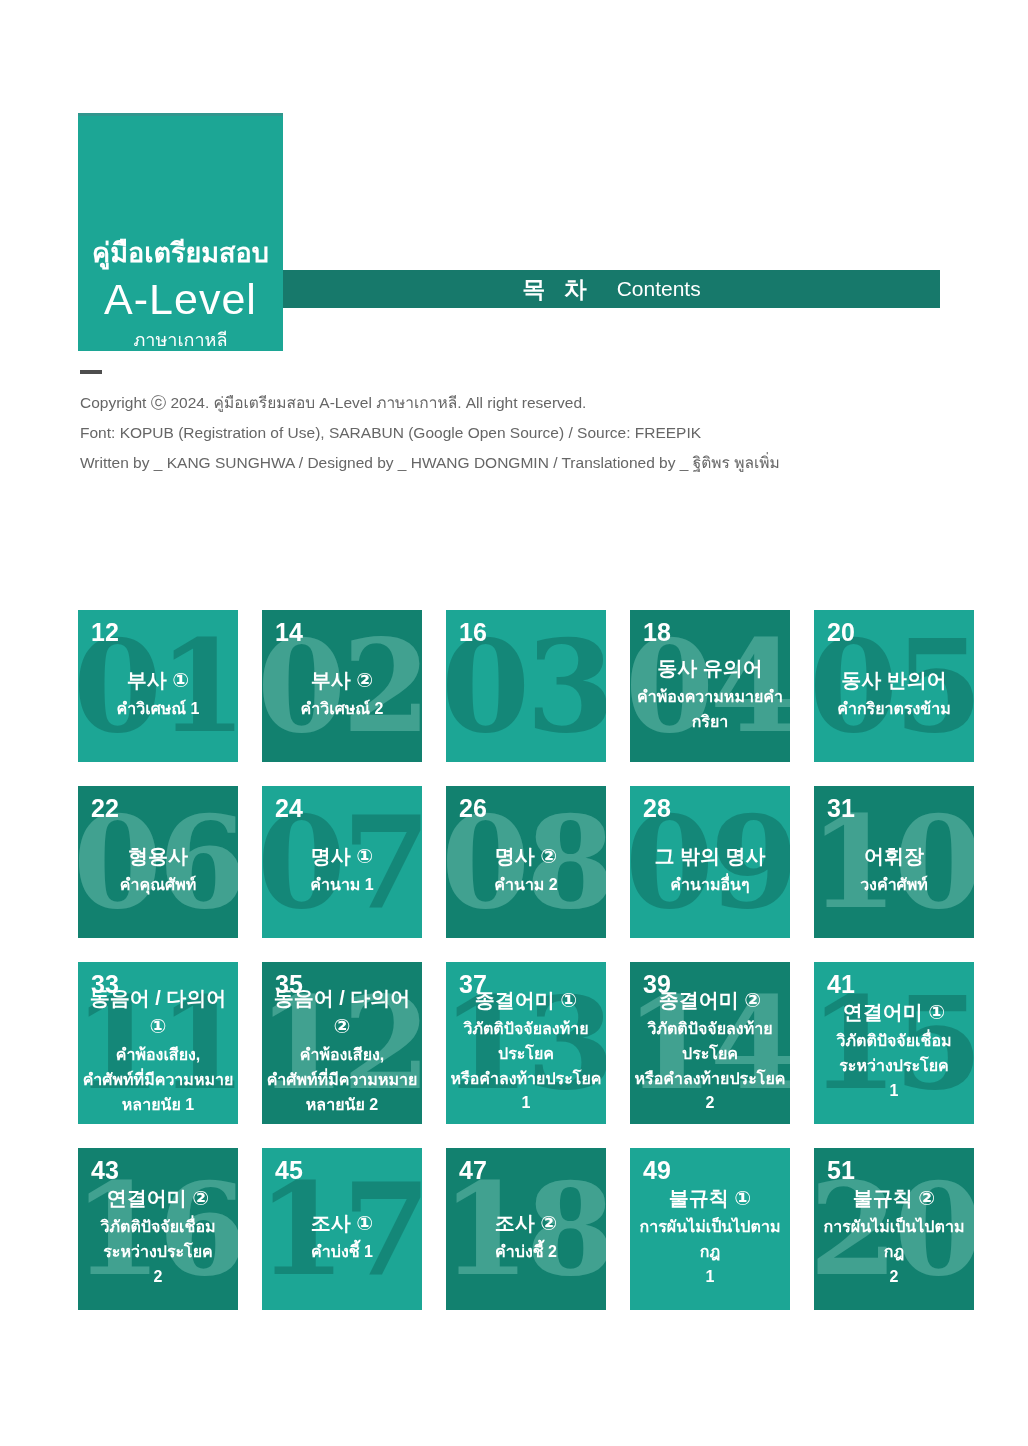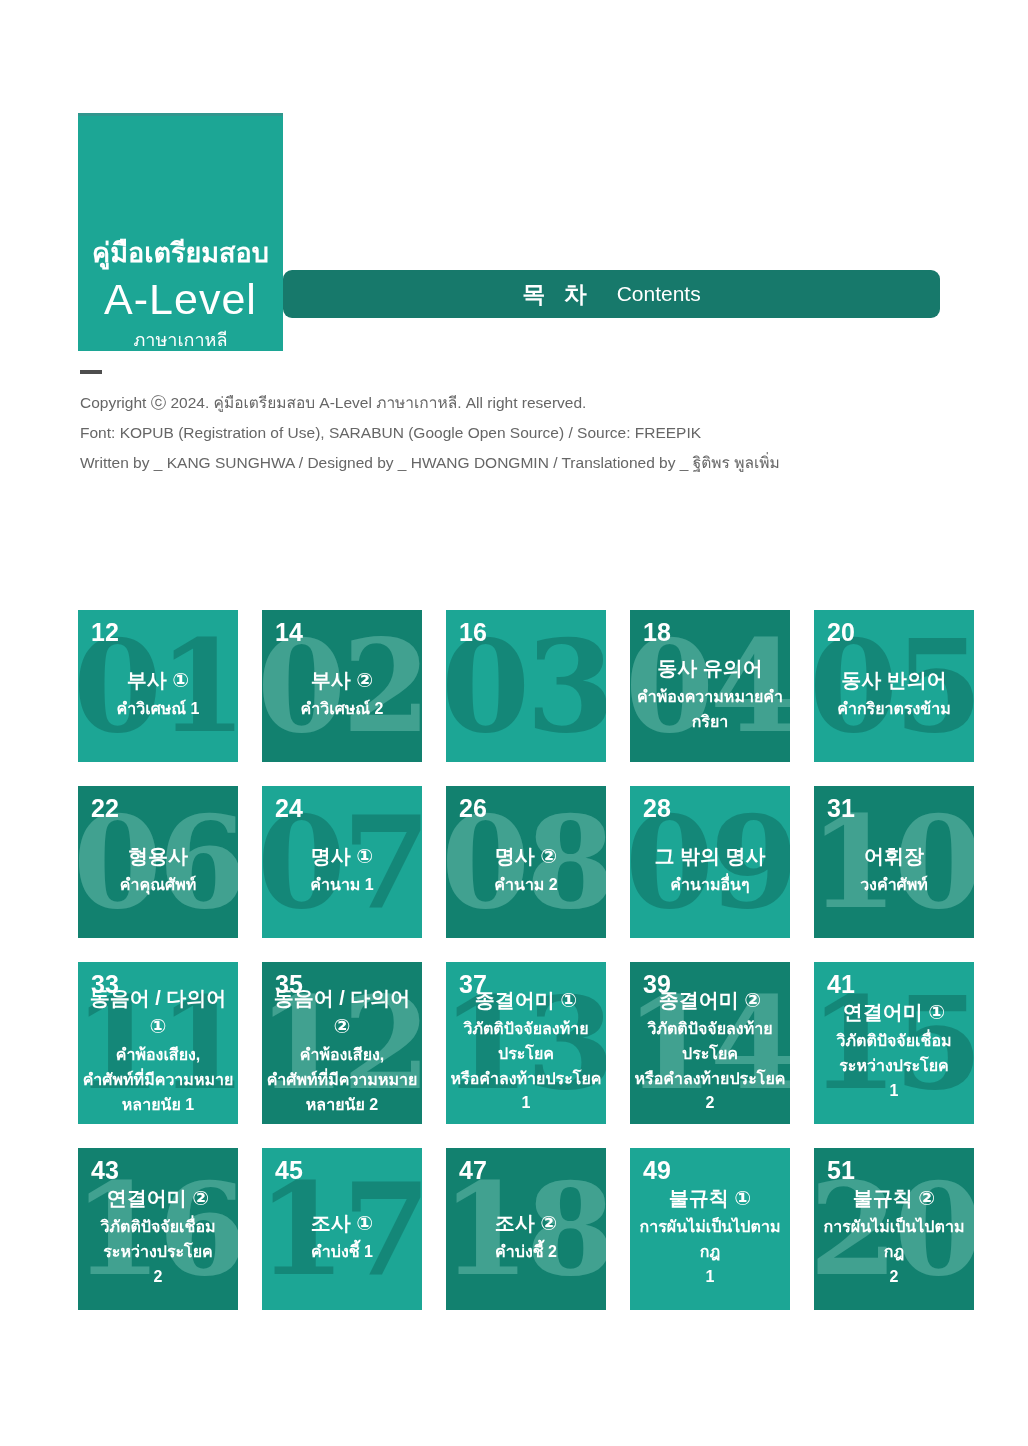--- a/index.html
+++ b/index.html
@@ -18,23 +18,23 @@
     position:absolute;left:78px;top:113px;width:205px;height:238px;
     background:var(--teal-light);color:#fff;
     display:flex;flex-direction:column;align-items:center;justify-content:flex-end;
     text-align:center;box-sizing:border-box;
     border-top:3px solid rgba(90,120,130,0.35);
   }
   .title-th1{font-size:27px;font-weight:bold;line-height:1.25;}
   .title-en{font-size:43px;font-weight:400;line-height:1.15;letter-spacing:1px;margin:4px 0;}
   .title-th2{font-size:18px;font-weight:normal;line-height:1.25;}
   .contents-bar{
-    position:absolute;left:283px;top:270px;width:657px;height:48px;
+    position:absolute;left:283px;top:270px;width:657px;height:38px;
     background:var(--bar-teal);color:#fff;
-    display:flex;align-items:center;justify-content:center;gap:24px;border-radius:9px;
+    display:flex;align-items:center;justify-content:center;gap:24px;
   }
   .contents-kr{font-size:23px;font-weight:bold;letter-spacing:6px;}
   .contents-en{font-size:21px;font-weight:400;}
   
   .copyright{
     position:absolute;left:80px;top:370px;color:#666666;
     font-size:15.5px;line-height:30px;
   }
   .copyright .dash{
     width:22px;height:4px;background:#4d4d4d;margin-bottom:14px;

